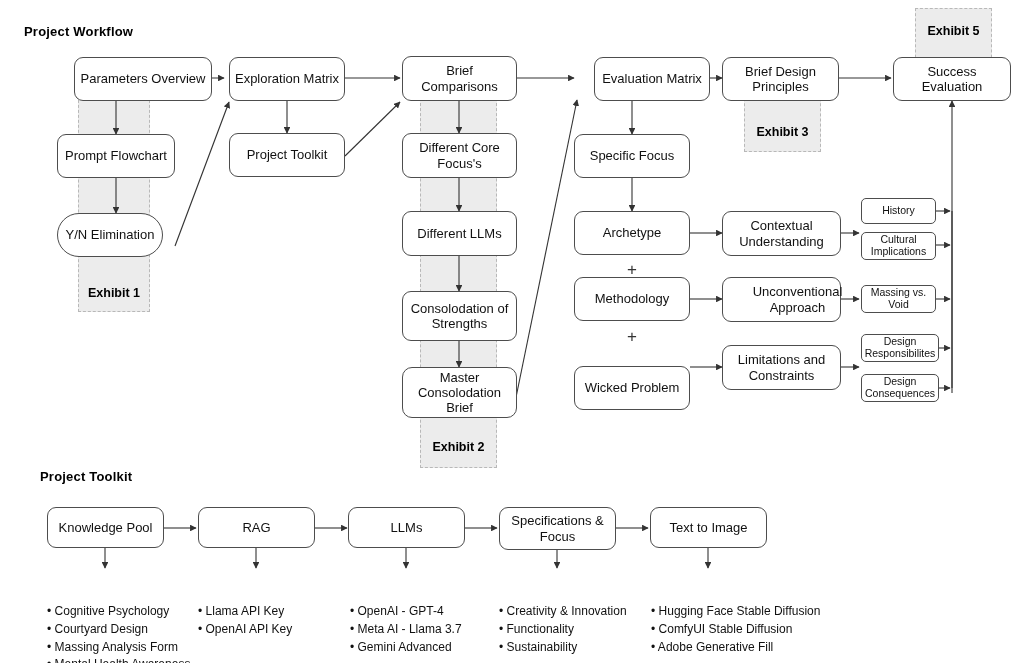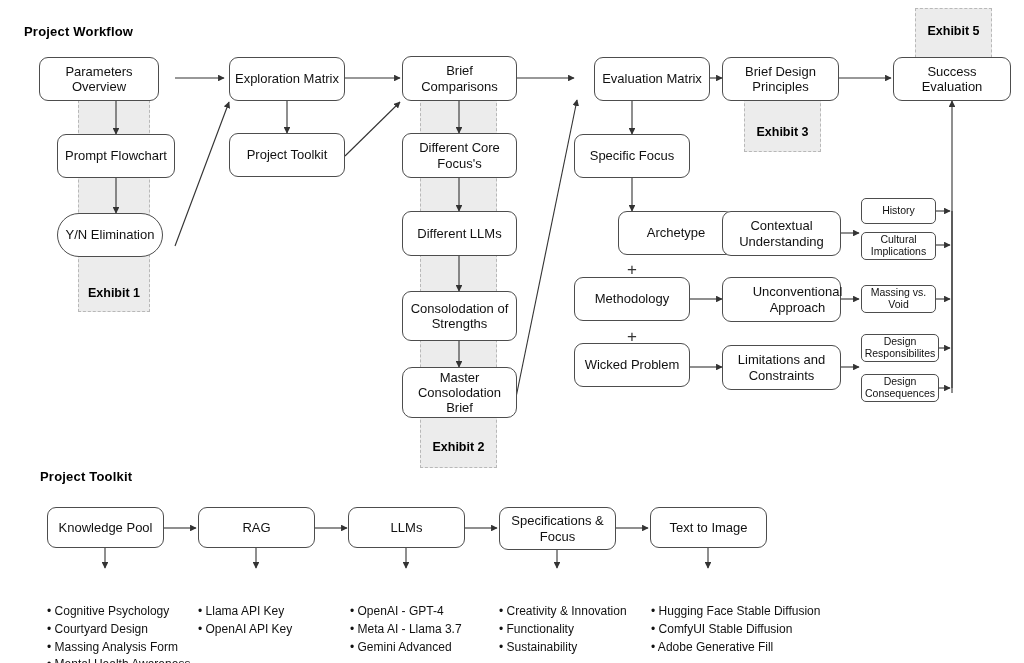--- a/index.html
+++ b/index.html
@@ -155,38 +155,38 @@
   </svg>
 
   <div class="section-title" style="left:24px; top:24px;">Project Workflow</div>
   <div class="section-title" style="left:40px; top:469px;">Project Toolkit</div>
 
   <div class="band-label" style="left:78px; top:286px; width:72px;">Exhibit 1</div>
   <div class="band-label" style="left:420px; top:440px; width:77px;">Exhibit 2</div>
   <div class="band-label" style="left:744px; top:125px; width:77px;">Exhibit 3</div>
   <div class="band-label" style="left:915px; top:24px; width:77px;">Exhibit 5</div>
 
-  <div class="node" style="left:39px; top:57px; width:120px; height:44px;">Parameters Overview</div>
+  <div class="node" style="left:74px; top:57px; width:138px; height:44px;">Parameters Overview</div>
   <div class="node" style="left:57px; top:134px; width:118px; height:44px;">Prompt Flowchart</div>
   <div class="node" style="left:57px; top:213px; width:106px; height:44px;border-radius:22px;">Y/N Elimination</div>
 
   <div class="node" style="left:229px; top:57px; width:116px; height:44px;">Exploration Matrix</div>
   <div class="node" style="left:229px; top:133px; width:116px; height:44px;">Project Toolkit</div>
 
   <div class="node" style="left:402px; top:56px; width:115px; height:45px;">Brief Comparisons</div>
   <div class="node" style="left:402px; top:133px; width:115px; height:45px;">Different Core Focus's</div>
   <div class="node" style="left:402px; top:211px; width:115px; height:45px;">Different LLMs</div>
   <div class="node" style="left:402px; top:291px; width:115px; height:50px;">Consolodation of Strengths</div>
   <div class="node" style="left:402px; top:367px; width:115px; height:51px;border-radius:10px;">Master Consolodation Brief</div>
 
   <div class="node" style="left:594px; top:57px; width:116px; height:44px;">Evaluation Matrix</div>
   <div class="node" style="left:574px; top:134px; width:116px; height:44px;">Specific Focus</div>
-  <div class="node" style="left:574px; top:211px; width:116px; height:44px;margin-left:44px;">Archetype</div>
+  <div class="node" style="left:574px; top:211px; width:116px; height:44px;">Archetype</div>
   <div class="node" style="left:574px; top:277px; width:116px; height:44px;">Methodology</div>
-  <div class="node" style="left:574px; top:343px; width:116px; height:44px;">Wicked Problem</div>
+  <div class="node" style="left:574px; top:366px; width:116px; height:44px;">Wicked Problem</div>
 
   <div class="plus" style="left:574px; top:261px; width:116px;">+</div>
   <div class="plus" style="left:574px; top:328px; width:116px;">+</div>
 
   <div class="node" style="left:722px; top:57px; width:117px; height:44px;">Brief Design Principles</div>
   <div class="node" style="left:722px; top:211px; width:119px; height:45px;">Contextual Understanding</div>
   <div class="node" style="left:722px; top:277px; width:119px; height:45px;padding-left:36px;">Unconventional Approach</div>
   <div class="node" style="left:722px; top:345px; width:119px; height:45px;">Limitations and Constraints</div>
 
   <div class="node sm" style="left:861px; top:198px; width:75px; height:26px;">History</div>

